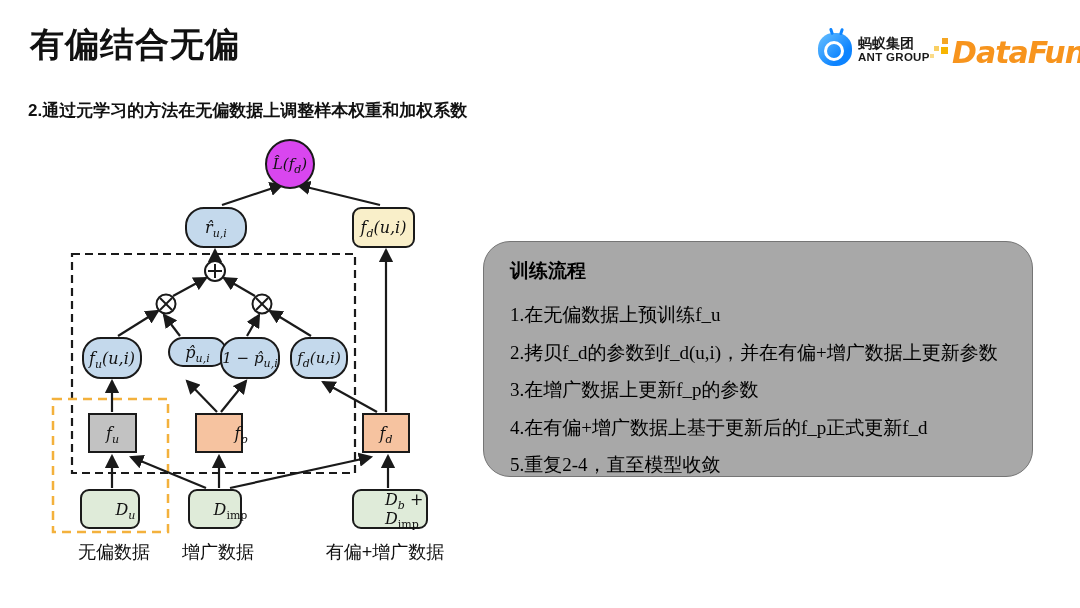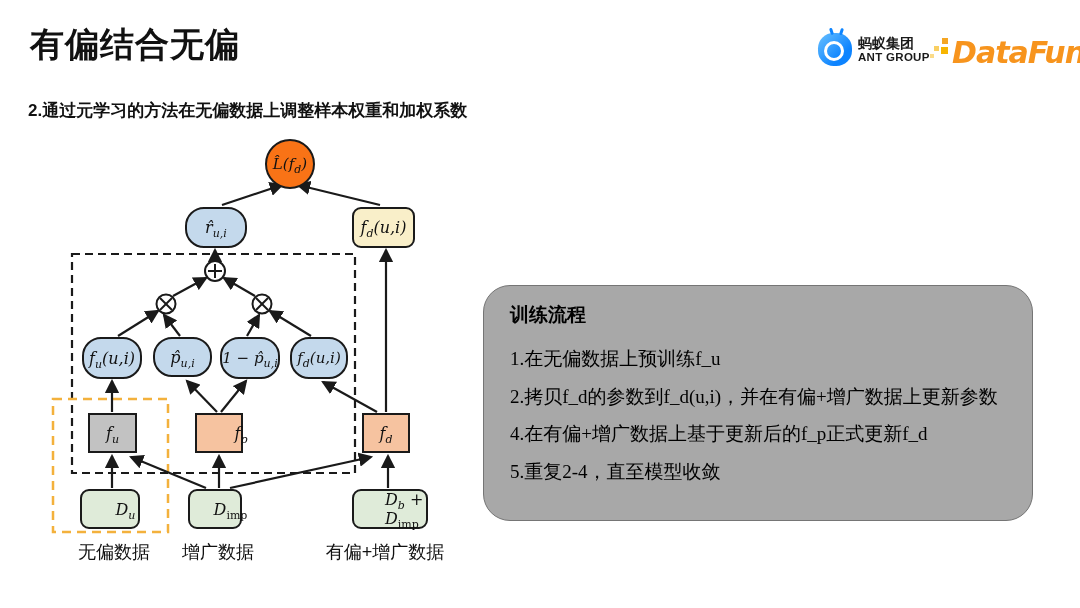--- a/index.html
+++ b/index.html
@@ -38,41 +38,41 @@
   .pixels i:nth-child(3){left:11px;top:9px;width:7px;height:7px;background:#f7b500;}
   .pixels i:nth-child(4){left:0;top:16px;width:4px;height:4px;opacity:.6;}
 
   
   svg.wires{position:absolute;left:0;top:0;width:1080px;height:608px;z-index:1;}
   svg.wires line,svg.wires circle,svg.wires rect{stroke:#1a1a1a;}
   .node{
     position:absolute;z-index:2;display:flex;align-items:center;justify-content:center;
     border:2.2px solid #1a1a1a;border-radius:9px;box-sizing:border-box;
     font-family:"DejaVu Serif","Liberation Serif",serif;font-style:italic;
-    font-size:16px;color:#111;background:#f97316;
+    font-size:16px;color:#111;background:#d946ef;
   }
   .node sub{font-size:11px;line-height:0;}
   .node sub.rm{font-style:normal;}
   .node.circle{border-radius:50%;font-size:15px;}
   .node.sq{border-radius:0;}
   .node.blue{background:var(--blue,#c4d9ec);border-radius:19px;}
   .node.yellow{background:var(--yellow,#f9efc9);}
   .node.orange{background:var(--orange,#f6c3a0);}
   .node.grayf{background:var(--gray-box,#c2c2c2);}
   .node.green{background:var(--green,#dfebd9);padding-left:31px;}
   .ds-label{
     position:absolute;z-index:2;top:540px;font-size:18px;color:#111;
     transform:translateX(-50%);white-space:nowrap;
   }
 
   
   .panel{
     position:absolute;left:483px;top:241px;width:550px;height:236px;z-index:2;
     background:var(--panel,#a8a8a8);border:1.5px solid #757575;border-radius:27px;
-    box-sizing:border-box;padding:16px 0 0 26px;margin-top:44px;
+    box-sizing:border-box;padding:16px 0 0 26px;
   }
   .panel-title{font-size:19px;font-weight:700;color:#000;margin-bottom:12px;
     font-family:"Liberation Sans","DejaVu Sans",sans-serif;}
   .step{
     font-family:"Liberation Serif","DejaVu Serif",serif;font-size:19px;color:#000;
     line-height:37.5px;white-space:nowrap;overflow:visible;
   }
 </style>
 </head>
 <body>
@@ -156,21 +156,21 @@
 </div>
 
 <div class="node yellow" style="left:352px;top:207px;width:63px;height:41px;">
   <span><span>f</span><sub>d</sub><span>(u,i)</span></span>
 </div>
 
 <div class="node blue" style="left:82px;top:337px;width:60px;height:42px;">
   <span><span>f</span><sub>u</sub><span>(u,i)</span></span>
 </div>
 
-<div class="node blue" style="left:153px;top:337px;width:59px;height:40px;">
+<div class="node blue" style="left:168px;top:337px;width:59px;height:30px;">
   <span><span>p̂</span><sub>u,i</sub></span>
 </div>
 
 <div class="node blue" style="left:220px;top:337px;width:60px;height:42px;font-size:15px;">
   <span><span>1 − p̂</span><sub>u,i</sub></span>
 </div>
 
 <div class="node blue" style="left:290px;top:337px;width:58px;height:42px;font-size:15px;">
   <span><span>f</span><sub>d</sub><span>(u,i)</span></span>
 </div>
@@ -200,15 +200,16 @@
 </div>
 
 <div class="ds-label" style="left:114px;">无偏数据</div>
 <div class="ds-label" style="left:218px;">增广数据</div>
 <div class="ds-label" style="left:385px;">有偏+增广数据</div>
 
 <div class="panel">
   <div class="panel-title">训练流程</div>
   <div class="step">1.在无偏数据上预训练f_u</div>
   <div class="step">2.拷贝f_d的参数到f_d(u,i)，并在有偏+增广数据上更新参数</div>
+  <div class="step">3.在增广数据上更新f_p的参数</div>
   <div class="step">4.在有偏+增广数据上基于更新后的f_p正式更新f_d</div>
   <div class="step">5.重复2-4，直至模型收敛</div>
 </div>
 
 </body></html>

